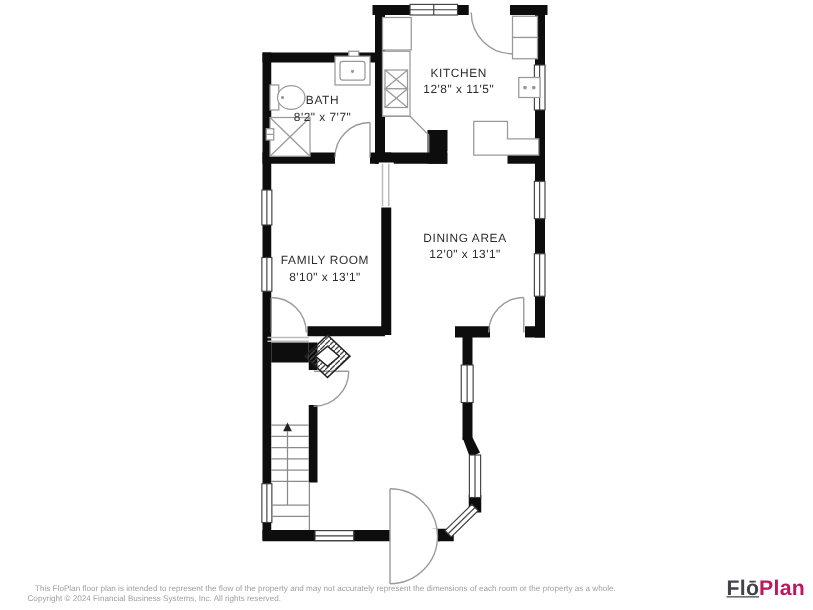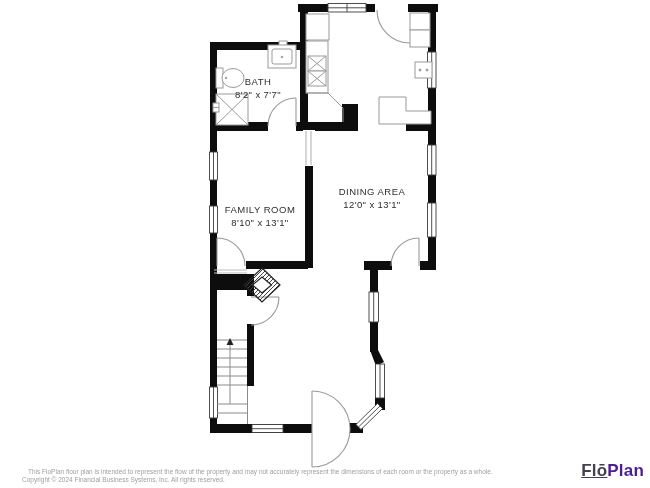--- a/index.html
+++ b/index.html
@@ -10,21 +10,21 @@
               white-space:nowrap;color:#2d2d2d;font-size:9.5px;line-height:12.5px;
               letter-spacing:0.5px;}
   .room-label .dims{letter-spacing:0.4px;}
   .watermark{position:absolute;left:2px;top:446px;font-size:17px;letter-spacing:1.5px;
              color:#cbcbcb;font-weight:400;}
   .disclaimer{position:absolute;color:#a0a0a0;font-size:6.5px;line-height:7px;white-space:nowrap;}
   .disc1{left:28px;top:468px;}
   .disc2{left:22px;top:476px;}
   .logo{position:absolute;right:6px;top:461px;font-size:17px;font-weight:600;letter-spacing:0.2px;}
   .logo .p1{color:#43424a;text-decoration:underline;}
-  .logo .p2{color:#4c1d95;}
+  .logo .p2{color:#be185d;}
 </style>
 </head>
 <body>
 
 <div class="stage">
 
   <svg class="plan-svg" width="650" height="488" viewBox="0 0 650 488">
     <defs>
       <pattern id="hatch" width="4" height="4" patternUnits="userSpaceOnUse">
         <path d="M0,4 L4,0" stroke="#444" stroke-width="1"></path>
@@ -224,20 +224,24 @@
       <line x1="217" y1="376" x2="247" y2="376"></line>
       <line x1="217" y1="385" x2="247" y2="385"></line>
       <line x1="230" y1="345" x2="230" y2="404"></line>
       <line x1="217" y1="404" x2="247" y2="404"></line>
       <line x1="217" y1="413" x2="247" y2="413"></line>
       <line x1="247.5" y1="386" x2="247.5" y2="424"></line>
       <polygon points="230,338 226.5,345 233.5,345" fill="#222222" stroke="none"></polygon>
     </g>
   </svg>
 
+  <div class="room-label" style="left:367px;top:66px;">
+    <div>KITCHEN</div>
+    <div class="dims">12'8" x 11'5"</div>
+  </div>
   <div class="room-label" style="left:258px;top:88px;">
     <div>BATH</div>
     <div class="dims">8'2" x 7'7"</div>
   </div>
   <div class="room-label" style="left:260px;top:198px;margin-top:18px;">
     <div>FAMILY ROOM</div>
     <div class="dims">8'10" x 13'1"</div>
   </div>
   <div class="room-label" style="left:372px;top:198px;">
     <div>DINING AREA</div>

